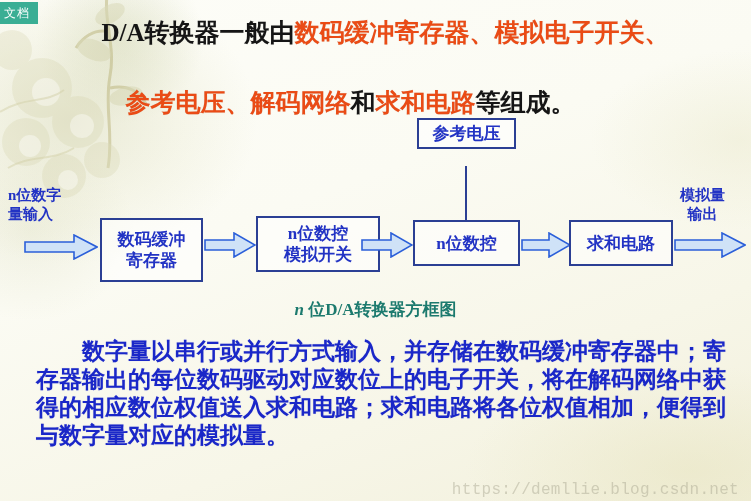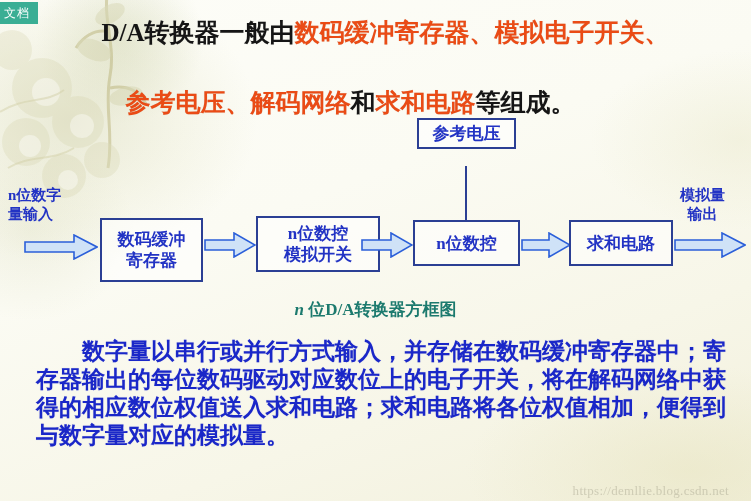--- a/index.html
+++ b/index.html
@@ -111,24 +111,24 @@
     line-height: 28px;
     letter-spacing: 0px;
     text-indent: 46px;
     text-align: justify;
     z-index: 4;
     text-shadow: 0 0 1px rgba(26,39,200,0.25);
   }
 
   
   #watermark {
-    position: absolute; right: 22px; bottom: 2px;
+    position: absolute; right: 12px; bottom: 2px;
     color: rgba(160,158,136,0.42);
-    font-family: Liberation Serif, serif;
-    font-size: 13px;
+    font-family: Liberation Mono, monospace;
+    font-size: 16px;
     letter-spacing: .3px;
     z-index: 7;
   }
 </style>
 </head>
 <body>
 
 <div id="slide">
 
   <svg class="deco" id="deco-svg" viewBox="0 0 220 270">

